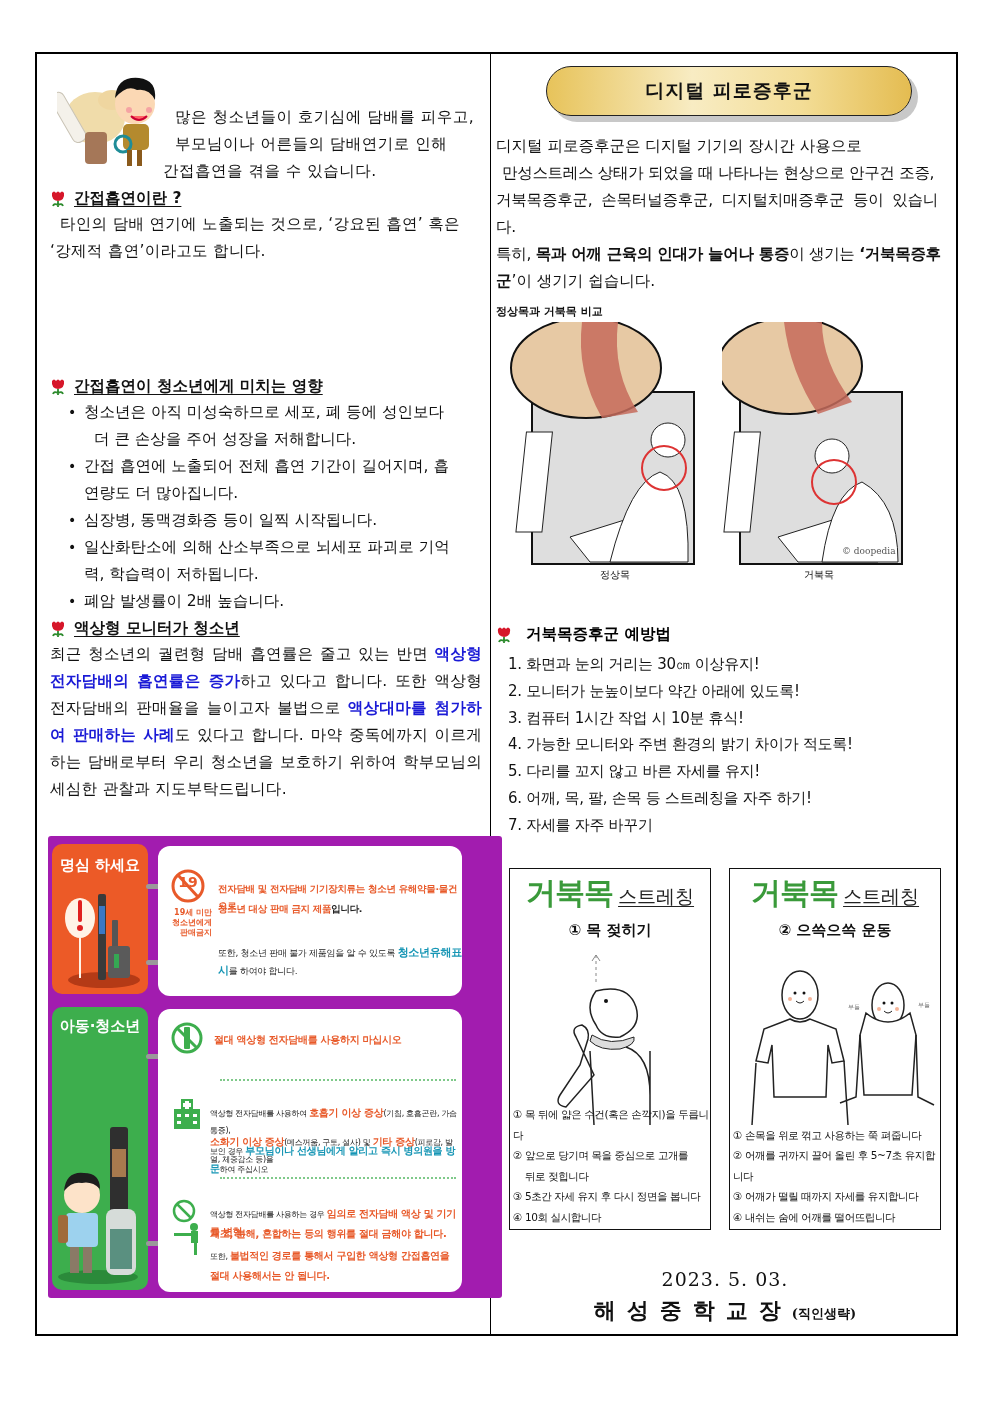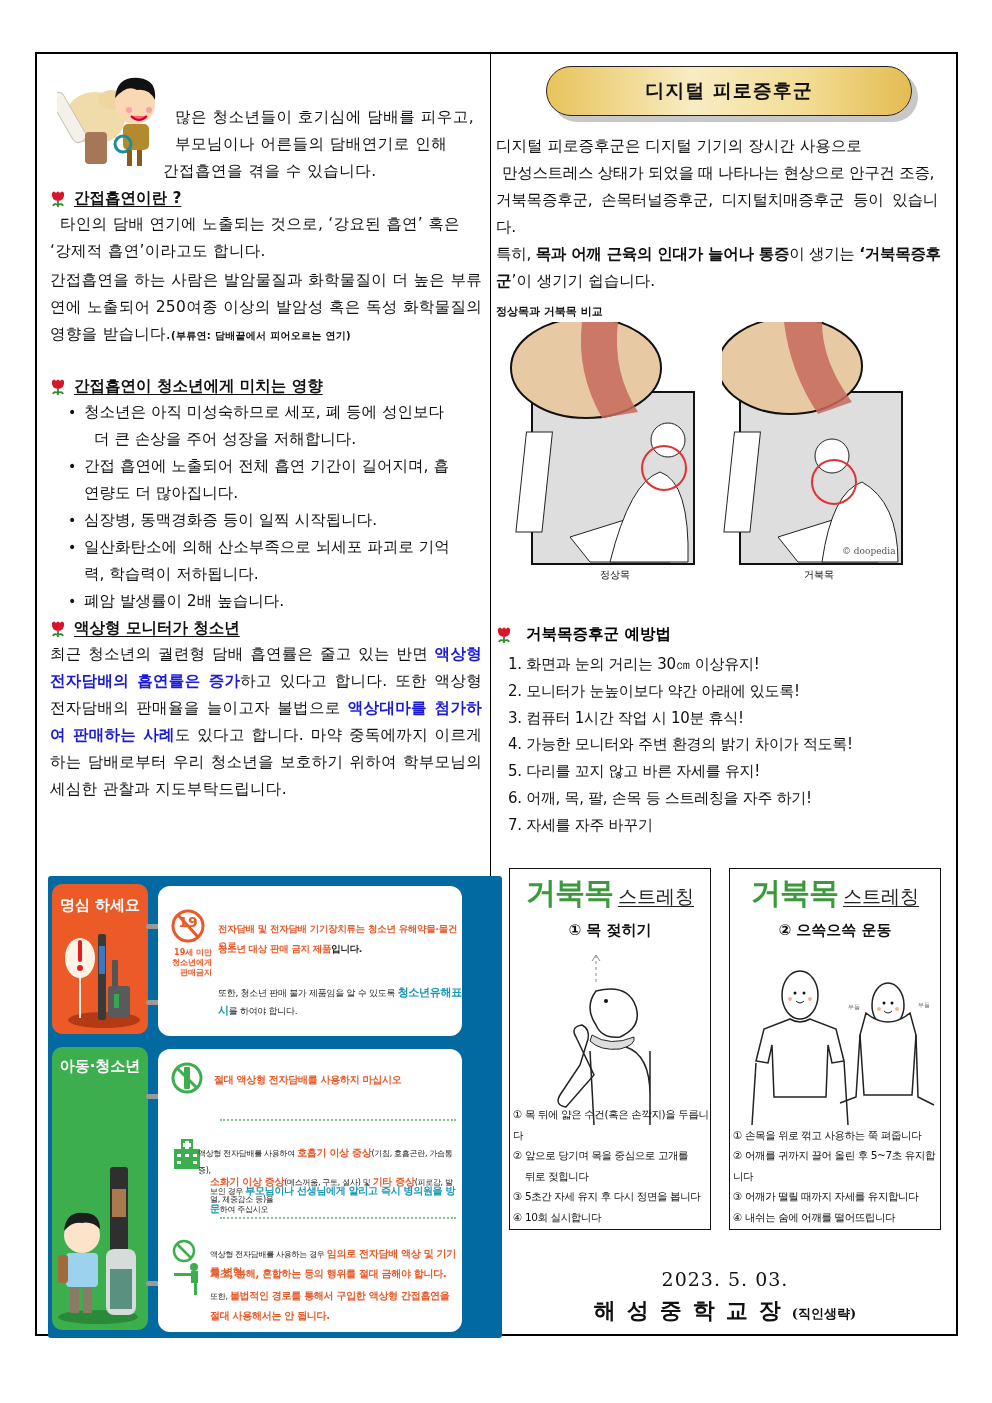--- a/index.html
+++ b/index.html
@@ -29,21 +29,21 @@
   .small { font-size: 10px; font-weight: bold; }
 
   .bullets { list-style: none; font-size: 15.5px; line-height: 27px; }
   .bullets li { position: relative; padding-left: 34px; text-align: justify; }
   .bullets li::before { content: "•"; position: absolute; left: 18px; top: 0; font-size: 14px; }
   .bullets li .cont { display: block; padding-left: 10px; }
 
   .blue-bold { color: #1a1ad6; font-weight: bold; }
 
   
-  .infographic { left: 3px; top: 776px; width: 454px; height: 462px; background: #0369a1; border-radius: 3px; margin-top: 40px; }
+  .infographic { left: 3px; top: 776px; width: 454px; height: 462px; background: #a21caf; border-radius: 3px; }
   .info-card { position: absolute; border-radius: 10px; }
   .info-left-orange { left: 4px; top: 8px; width: 96px; height: 150px; background: #ec5a27; border-radius: 10px; }
   .info-left-green { left: 4px; top: 171px; width: 96px; height: 283px; background: #3dae4d; border-radius: 10px; }
   .info-right { background: #ffffff; border-radius: 12px; }
   .info-right.a { left: 110px; top: 10px; width: 304px; height: 150px; }
   .info-right.b { left: 110px; top: 173px; width: 304px; height: 283px; }
   .label-white { color: #fff; font-weight: bold; font-size: 15px; text-align: center; position: absolute; left: 0; width: 100%; }
   .connector { position: absolute; width: 18px; height: 5px; background: #9a9a9a; border-radius: 3px; }
   .orange-txt { color: #e85a2a; font-weight: bold; }
   .teal-txt { color: #1796b5; font-weight: bold; }
@@ -115,23 +115,20 @@
       <span class="tulip">
         <svg width="16" height="18" viewBox="0 0 16 18">
             <path d="M2 3 Q4 0 6 3 Q8 0 10 3 Q12 0 14 3 Q15 10 8 11 Q1 10 2 3Z" fill="#d6172a"></path>
             <path d="M8 11 V17 M8 15 Q4 13 3 16 M8 15 Q12 13 13 16" stroke="#2e8b2e" stroke-width="1.8" fill="none"></path>
           </svg>
       </span>
       <span class="title">간접흡연이란 ?</span>
     </div>
     <div class="para indent1" style="margin-top:2px;">타인의 담배 연기에 노출되는 것으로, ‘강요된 흡연’ 혹은</div>
     <div class="para">‘강제적 흡연’이라고도 합니다.</div>
-    <div class="para" style="margin-top:2px; text-indent:0;">
-      <span>간접흡연을 하는 사람은 발암물질과 화학물질이 더 높은 부류연에 노출되어 250여종 이상의 발암성 혹은 독성 화학물질의 영향을 받습니다.</span><span class="small">(부류연: 담배끝에서 피어오르는 연기)</span>
-    </div>
   </div>
 
   <div class="abs" style="left:5px; top:316px; width:432px;">
     <div class="section-head">
       <span class="tulip">
         <svg width="16" height="18" viewBox="0 0 16 18">
             <path d="M2 3 Q4 0 6 3 Q8 0 10 3 Q12 0 14 3 Q15 10 8 11 Q1 10 2 3Z" fill="#d6172a"></path>
             <path d="M8 11 V17 M8 15 Q4 13 3 16 M8 15 Q12 13 13 16" stroke="#2e8b2e" stroke-width="1.8" fill="none"></path>
           </svg>
       </span>
@@ -224,21 +221,21 @@
         <rect x="2" y="12" width="26" height="20" fill="#3dae4d"></rect>
         <rect x="9" y="2" width="12" height="12" fill="#3dae4d"></rect>
         <rect x="13" y="4" width="4" height="8" fill="#fff"></rect>
         <rect x="11" y="6" width="8" height="4" fill="#fff"></rect>
         <rect x="5" y="17" width="4" height="3" fill="#fff"></rect>
           <rect x="13" y="17" width="4" height="3" fill="#fff"></rect>
           <rect x="21" y="17" width="4" height="3" fill="#fff"></rect>
         <rect x="5" y="24" width="4" height="3" fill="#fff"></rect>
           <rect x="21" y="24" width="4" height="3" fill="#fff"></rect>
       </svg>
-      <div class="it dark-txt" style="left:40px; top:95px; font-size:8px;"><span>액상형 전자담배를 사용하여 </span><span class="orange-txt" style="font-size:10px;">호흡기 이상 증상</span><span>(기침, 호흡곤란, 가슴통증),</span></div>
+      <div class="it dark-txt" style="left:52px; top:95px; font-size:8px;"><span>액상형 전자담배를 사용하여 </span><span class="orange-txt" style="font-size:10px;">호흡기 이상 증상</span><span>(기침, 호흡곤란, 가슴통증),</span></div>
       <div class="it dark-txt" style="left:52px; top:124px; font-size:8px;"><span class="orange-txt" style="font-size:10px;">소화기 이상 증상</span><span>(메스꺼움, 구토, 설사) 및 </span><span class="orange-txt" style="font-size:10px;">기타 증상</span><span>(피로감, 발열, 체중감소 등)을</span></div>
       <div class="it dark-txt" style="left:52px; top:133px; font-size:8px;"><span>보인 경우 </span><span class="teal-txt" style="font-size:10px;">부모님이나 선생님에게 알리고 즉시 병의원을 방문</span><span>하여 주십시오</span></div>
       <div class="dotline" style="top:168px;"></div>
       <svg style="position:absolute; left:14px; top:190px;" width="32" height="58" viewBox="0 0 32 58">
         <circle cx="12" cy="12" r="10" fill="none" stroke="#3dae4d" stroke-width="2.5"></circle>
         <line x1="5" y1="5" x2="19" y2="19" stroke="#3dae4d" stroke-width="2.5"></line>
         <rect x="2" y="34" width="22" height="3" fill="#3dae4d"></rect>
         <circle cx="22" cy="28" r="4" fill="#3dae4d"></circle>
         <rect x="19" y="32" width="7" height="12" fill="#3dae4d"></rect>
         <rect x="22" y="44" width="3" height="12" fill="#3dae4d"></rect>

